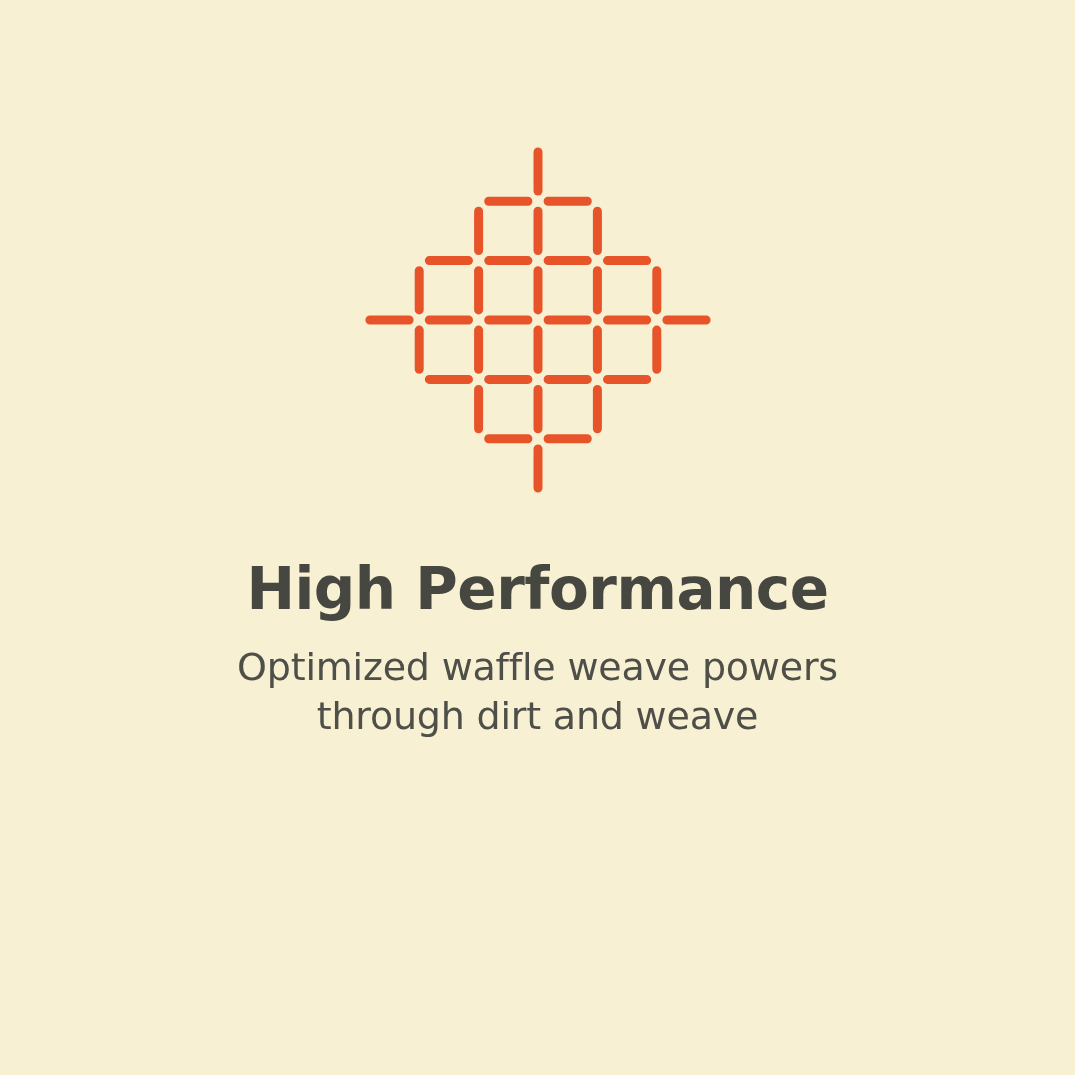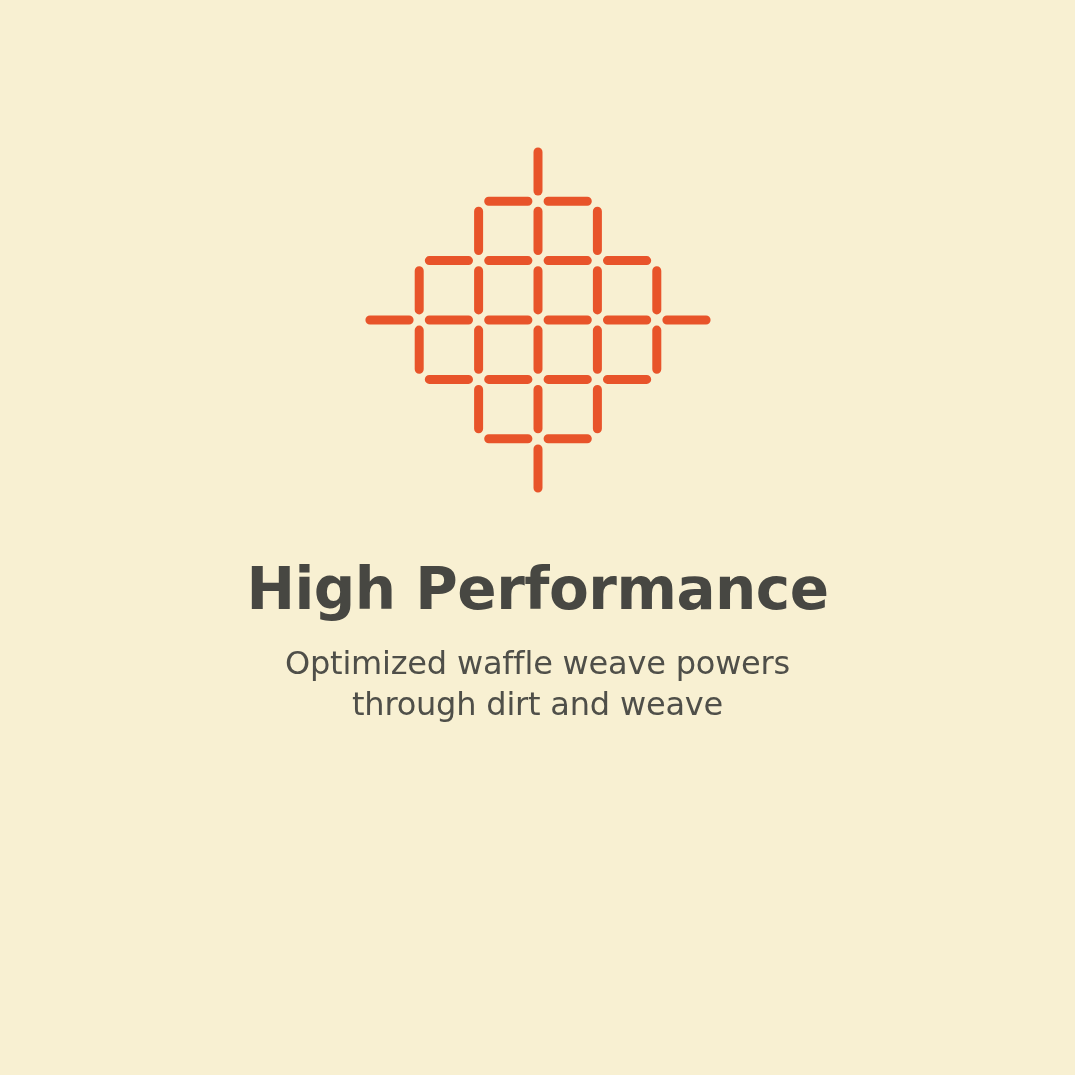--- a/index.html
+++ b/index.html
@@ -49,21 +49,21 @@
     font-size: 58px;
     font-weight: 700;
     letter-spacing: -0.5px;
     color: #474742;
     line-height: 1.15;
   }
   .subtitle {
     margin: 0;
     padding-top: 20px;
     font-family: "DejaVu Sans", sans-serif;
-    font-size: 32px;
+    font-size: 38px;
     font-weight: 400;
     color: #4f4f49;
     line-height: 1.30;
     letter-spacing: -0.2px;
     text-align: center;
   }
   .subtitle .line {
     display: block;
   }
 </style>

